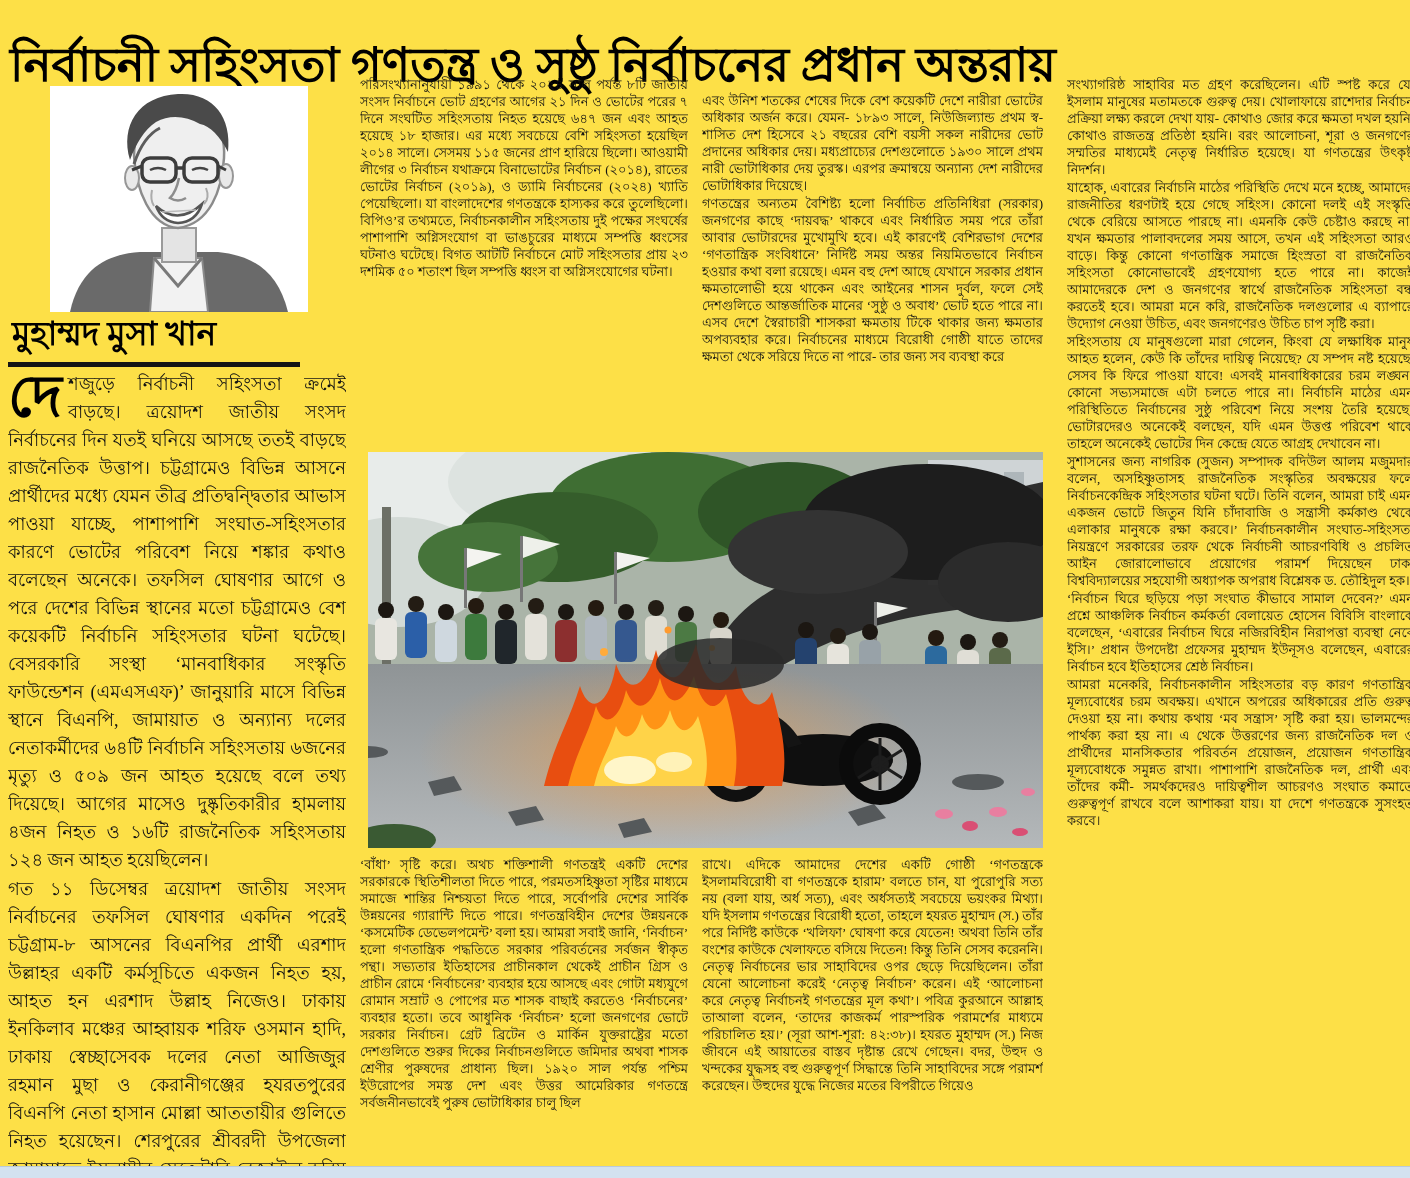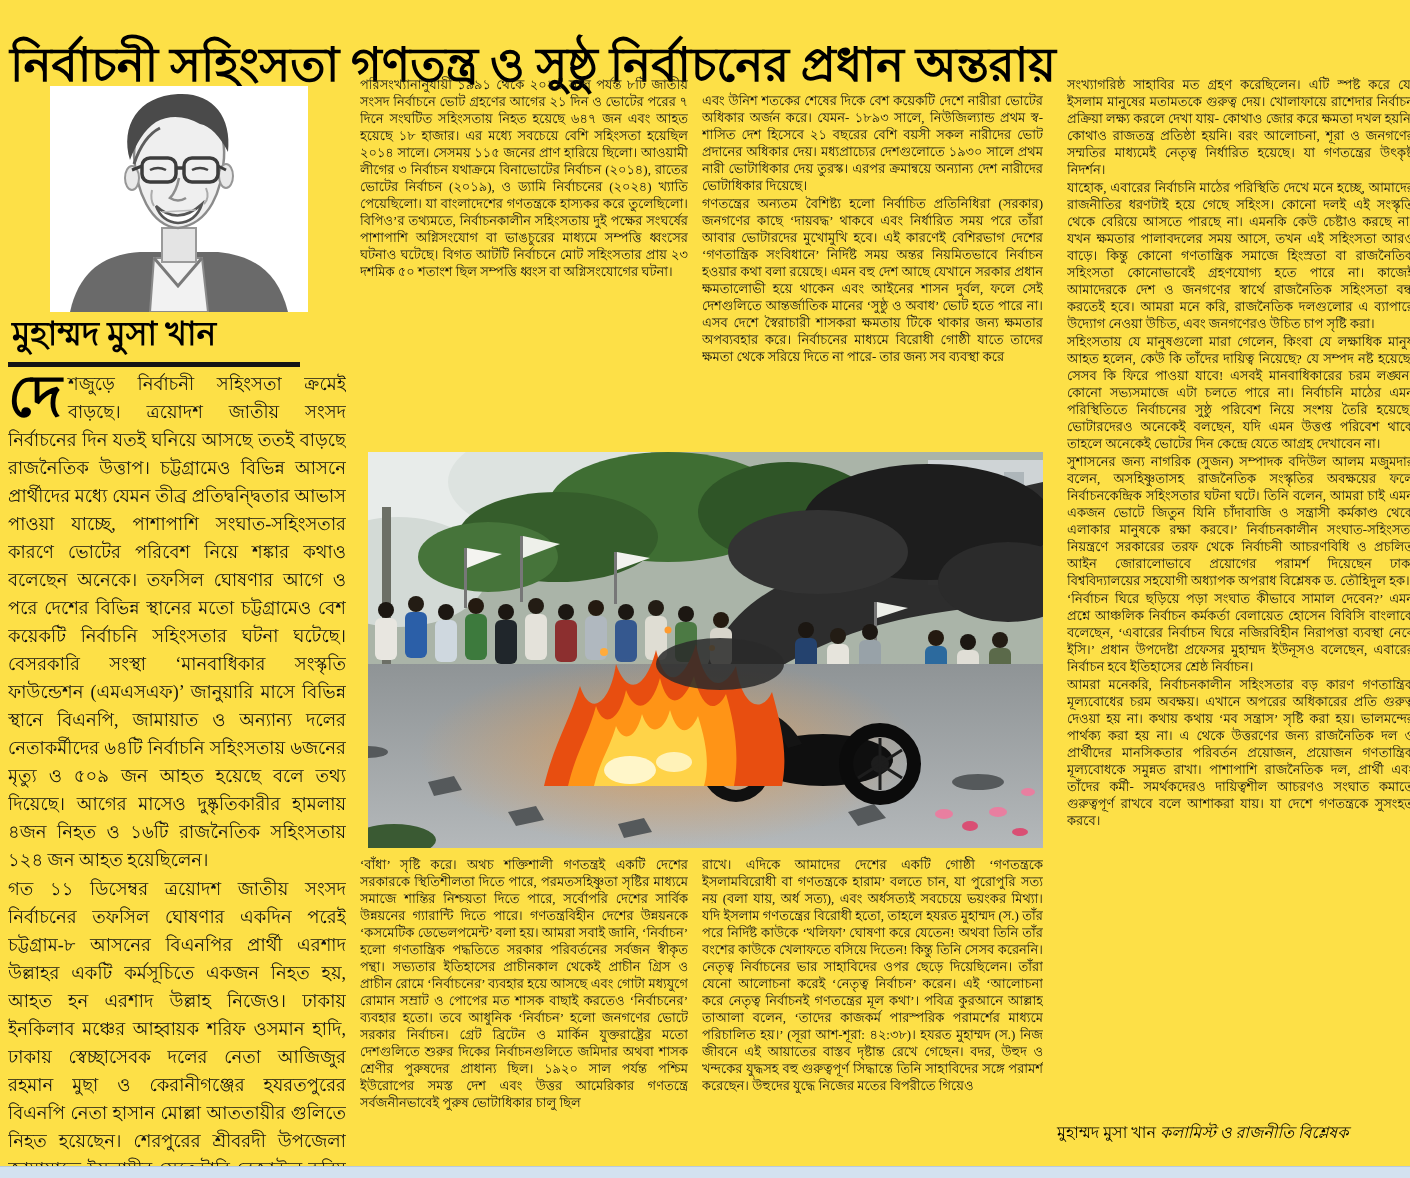--- a/index.html
+++ b/index.html
@@ -287,21 +287,16 @@
 
   <div id="col4" class="col body-sm">
       <p class="para">সংখ্যাগরিষ্ঠ সাহাবির মত গ্রহণ করেছিলেন। এটি স্পষ্ট করে যে, ইসলাম মানুষের মতামতকে গুরুত্ব দেয়। খোলাফায়ে রাশেদার নির্বাচন প্রক্রিয়া লক্ষ্য করলে দেখা যায়- কোথাও জোর করে ক্ষমতা দখল হয়নি, কোথাও রাজতন্ত্র প্রতিষ্ঠা হয়নি। বরং আলোচনা, শূরা ও জনগণের সম্মতির মাধ্যমেই নেতৃত্ব নির্ধারিত হয়েছে। যা গণতন্ত্রের উৎকৃষ্ট নিদর্শন।</p>
       <p class="para">যাহোক, এবারের নির্বাচনি মাঠের পরিস্থিতি দেখে মনে হচ্ছে, আমাদের রাজনীতির ধরণটাই হয়ে গেছে সহিংস। কোনো দলই এই সংস্কৃতি থেকে বেরিয়ে আসতে পারছে না। এমনকি কেউ চেষ্টাও করছে না। যখন ক্ষমতার পালাবদলের সময় আসে, তখন এই সহিংসতা আরও বাড়ে। কিন্তু কোনো গণতান্ত্রিক সমাজে হিংস্রতা বা রাজনৈতিক সহিংসতা কোনোভাবেই গ্রহণযোগ্য হতে পারে না। কাজেই আমাদেরকে দেশ ও জনগণের স্বার্থে রাজনৈতিক সহিংসতা বন্ধ করতেই হবে। আমরা মনে করি, রাজনৈতিক দলগুলোর এ ব্যাপারে উদ্যোগ নেওয়া উচিত, এবং জনগণেরও উচিত চাপ সৃষ্টি করা।</p>
       <p class="para">সহিংসতায় যে মানুষগুলো মারা গেলেন, কিংবা যে লক্ষাধিক মানুষ আহত হলেন, কেউ কি তাঁদের দায়িত্ব নিয়েছে? যে সম্পদ নষ্ট হয়েছে, সেসব কি ফিরে পাওয়া যাবে! এসবই মানবাধিকারের চরম লঙ্ঘন। কোনো সভ্যসমাজে এটা চলতে পারে না। নির্বাচনি মাঠের এমন পরিস্থিতিতে নির্বাচনের সুষ্ঠু পরিবেশ নিয়ে সংশয় তৈরি হয়েছে। ভোটারদেরও অনেকেই বলছেন, যদি এমন উত্তপ্ত পরিবেশ থাকে তাহলে অনেকেই ভোটের দিন কেন্দ্রে যেতে আগ্রহ দেখাবেন না।</p>
       <p class="para">সুশাসনের জন্য নাগরিক (সুজন) সম্পাদক বদিউল আলম মজুমদার বলেন, অসহিষ্ণুতাসহ রাজনৈতিক সংস্কৃতির অবক্ষয়ের ফলে নির্বাচনকেন্দ্রিক সহিংসতার ঘটনা ঘটে। তিনি বলেন, আমরা চাই এমন একজন ভোটে জিতুন যিনি চাঁদাবাজি ও সন্ত্রাসী কর্মকাণ্ড থেকে এলাকার মানুষকে রক্ষা করবে।’ নির্বাচনকালীন সংঘাত-সহিংসতা নিয়ন্ত্রণে সরকারের তরফ থেকে নির্বাচনী আচরণবিধি ও প্রচলিত আইন জোরালোভাবে প্রয়োগের পরামর্শ দিয়েছেন ঢাকা বিশ্ববিদ্যালয়ের সহযোগী অধ্যাপক অপরাধ বিশ্লেষক ড. তৌহিদুল হক।</p>
       <p class="para">‘নির্বাচন ঘিরে ছড়িয়ে পড়া সংঘাত কীভাবে সামাল দেবেন?’ এমন প্রশ্নে আঞ্চলিক নির্বাচন কর্মকর্তা বেলায়েত হোসেন বিবিসি বাংলাকে বলেছেন, ‘এবারের নির্বাচন ঘিরে নজিরবিহীন নিরাপত্তা ব্যবস্থা নেবে ইসি।’ প্রধান উপদেষ্টা প্রফেসর মুহাম্মদ ইউনূসও বলেছেন, এবারের নির্বাচন হবে ইতিহাসের শ্রেষ্ঠ নির্বাচন।</p>
       <p class="para">আমরা মনেকরি, নির্বাচনকালীন সহিংসতার বড় কারণ গণতান্ত্রিক মূল্যবোধের চরম অবক্ষয়। এখানে অপরের অধিকারের প্রতি গুরুত্ব দেওয়া হয় না। কথায় কথায় ‘মব সন্ত্রাস’ সৃষ্টি করা হয়। ভালমন্দের পার্থক্য করা হয় না। এ থেকে উত্তরণের জন্য রাজনৈতিক দল ও প্রার্থীদের মানসিকতার পরিবর্তন প্রয়োজন, প্রয়োজন গণতান্ত্রিক মূল্যবোধকে সমুন্নত রাখা। পাশাপাশি রাজনৈতিক দল, প্রার্থী এবং তাঁদের কর্মী- সমর্থকদেরও দায়িত্বশীল আচরণও সংঘাত কমাতে গুরুত্বপূর্ণ রাখবে বলে আশাকরা যায়। যা দেশে গণতন্ত্রকে সুসংহত করবে।</p>
     </div>
 
-  <div class="byline">
-    <span class="byline-name">মুহাম্মদ মুসা খান</span>
-    <span> </span>
-    <span class="byline-role">কলামিস্ট ও রাজনীতি বিশ্লেষক</span>
-  </div>
 
   <div class="footer-bar"></div>
 
 </div>
 
 </body></html>

